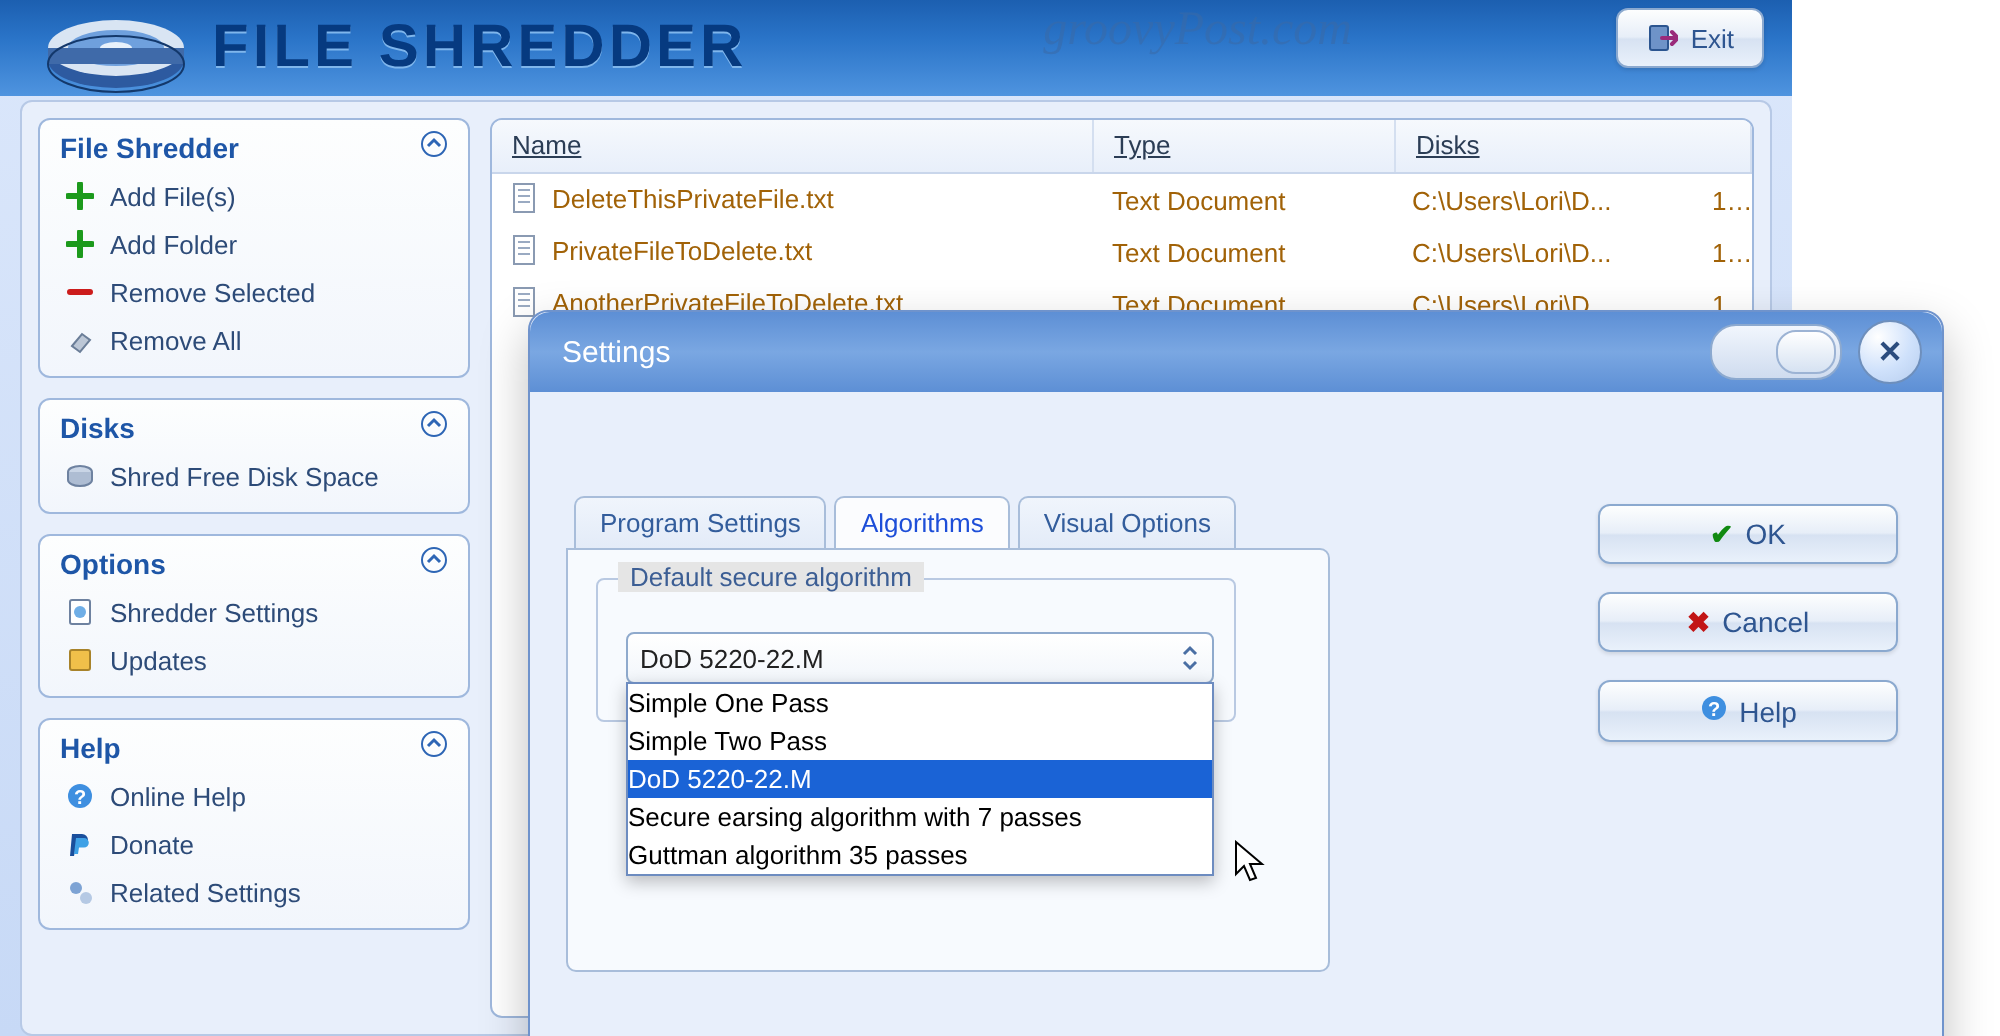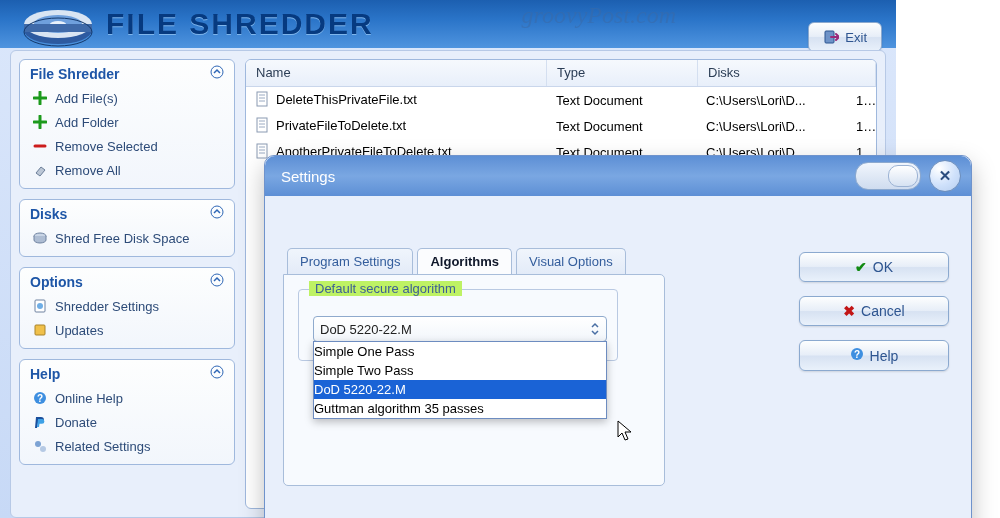--- a/index.html
+++ b/index.html
@@ -3,59 +3,59 @@
 <meta charset="utf-8">
 <style>
   html,body{margin:0;padding:0;width:1000px;height:518px;overflow:hidden;font-family:Tahoma,Arial,sans-serif;font-size:13px;background:#fff;}
   .app{position:relative;width:896px;height:518px;background:linear-gradient(#dbe7fb,#c7d9f6);}
   
   .header{position:absolute;left:0;top:0;right:0;height:48px;background:linear-gradient(#1c5fb0,#2a74c8 40%,#4f94df);}
   .logo-wrap{position:absolute;left:18px;top:-4px;display:flex;align-items:center;}
   .logo-disc{width:80px;height:52px;}
   .app-title{font-family:"Arial Black",Arial,sans-serif;font-size:30px;font-weight:600;letter-spacing:2px;color:#063a80;text-shadow:0 1px 0 #7fb6ec;margin-left:8px;margin-top:4px;}
   .watermark{position:absolute;right:220px;top:2px;font-family:Georgia,serif;font-style:italic;font-size:24px;color:#3a6aa7;opacity:.55;}
-  .exit-btn{position:absolute;right:14px;top:22px;}
+  .exit-btn{position:absolute;right:14px;top:4px;}
   
   .btn{display:flex;align-items:center;gap:6px;background:linear-gradient(#fdfefe,#e7eef8 48%,#d7e2f2 52%,#e9f1fb);border:1px solid #8ba9cf;border-radius:6px;padding:6px 14px;color:#2e5590;cursor:pointer;box-shadow:0 1px 2px rgba(0,0,0,.12);white-space:nowrap;}
   
   .frame{position:absolute;left:10px;right:10px;top:50px;bottom:0;background:#e8effb;border:1px solid #b7c9e6;border-radius:6px;}
   
   .sidebar{position:absolute;left:8px;top:8px;width:216px;bottom:8px;overflow:hidden;}
   .panel{background:linear-gradient(#fdfefe,#f2f6fc);border:1px solid #9fb8dd;border-radius:6px;margin-bottom:10px;overflow:hidden;}
   .panel-head{display:flex;align-items:center;justify-content:space-between;padding:5px 10px 2px;color:#1e56a7;font-weight:bold;font-size:14px;}
   .chev{color:#2e66b5;}
   .panel-body{padding:2px 6px 6px;}
   .side-item{display:flex;align-items:center;gap:7px;padding:4px 6px;color:#2d4b78;cursor:pointer;border-radius:3px;}
   .sic{width:16px;height:16px;display:inline-flex;align-items:center;justify-content:center;}
   
   .listpane{position:absolute;left:234px;right:8px;top:8px;bottom:8px;background:#fff;border:1px solid #9fb8dd;border-radius:6px;overflow:hidden;}
   .cols{display:flex;align-items:center;height:26px;border-bottom:1px solid #c9d6eb;background:linear-gradient(#f6f9fd,#e8effa);}
-  .col{padding:0 10px;color:#2b3d55;border-right:1px solid #d4dff0;line-height:26px;white-space:nowrap;}
+  .col{padding:0 10px;color:#2b3d55;border-right:1px solid #d4dff0;line-height:26px;white-space:nowrap;text-decoration:underline;}
   .c-name{flex:0 0 280px;}
   .c-type{flex:0 0 130px;}
   .c-path{flex:0 0 130px;}
   .c-size{flex:1;}
   .row{display:flex;align-items:center;height:26px;}
-  .cell{padding:0 10px;white-space:nowrap;overflow:hidden;text-overflow:ellipsis;color:#000000;}
+  .cell{padding:0 10px;white-space:nowrap;overflow:hidden;text-overflow:ellipsis;color:#a16207;}
   .c-name .ficon{display:inline-block;vertical-align:middle;margin-right:6px;}
   .emptyhint{position:absolute;right:16px;bottom:28px;font-size:28px;color:#8fa6c7;opacity:.5;}
   
   .modal{position:absolute;left:264px;top:155px;width:706px;height:420px;background:#e8effb;border:1px solid #6f93cc;border-radius:10px;box-shadow:0 10px 24px rgba(0,0,0,.25);}
   .modal-titlebar{display:flex;align-items:center;background:linear-gradient(#5d8fd5,#7aa7e2 50%,#5d8fd5);height:40px;border-radius:10px 10px 0 0;padding:0 10px 0 16px;color:#fff;font-size:15px;}
   .modal-titlebar .spacer{flex:1;}
   .modal-toggle{width:64px;height:26px;border-radius:13px;background:linear-gradient(#f1f6fd,#cfdcef);border:1px solid #8ca9cf;position:relative;margin-right:8px;}
   .modal-toggle .knob{position:absolute;right:2px;top:2px;width:28px;height:20px;border-radius:10px;background:linear-gradient(#fff,#d6e2f2);border:1px solid #9cb3d4;}
   .modal-close{width:30px;height:30px;border-radius:50%;background:radial-gradient(circle at 30% 25%,#fff,#cfe1fb 55%,#b6cdee);border:1px solid #6e8fbc;display:flex;align-items:center;justify-content:center;color:#2b4c7e;font-weight:bold;cursor:pointer;}
   .modal-body{position:relative;padding:18px;}
   .tabs{display:flex;gap:4px;margin-left:4px;}
   .tab{padding:5px 12px;background:linear-gradient(#f0f5fc,#e3ebf8);border:1px solid #a8bdda;border-bottom:none;border-radius:5px 5px 0 0;color:#335d9c;cursor:pointer;font-size:13px;margin-top:34px;}
-  .tab.active{background:#fbfcfe;font-weight:bold;color:#0f172a;}
+  .tab.active{background:#fbfcfe;font-weight:normal;color:#1d4ed8;}
   .tabpage{border:1px solid #a8bdda;background:#f7fafe;border-radius:0 5px 5px 5px;height:210px;width:380px;}
   .group{margin:14px;border:1px solid #b9c9e2;border-radius:4px;padding:16px 14px 18px;position:relative;width:290px;}
-  .group-legend{position:absolute;top:-9px;left:10px;background:#bef264;padding:0 6px;color:#3c5e94;font-size:13px;}
+  .group-legend{position:absolute;top:-9px;left:10px;background:#e5e5e5;padding:0 6px;color:#3c5e94;font-size:13px;}
   .combo{display:flex;align-items:center;justify-content:space-between;width:280px;height:24px;border:1px solid #8faacd;border-radius:4px;background:linear-gradient(#fff,#f2f6fb);padding:0 6px;color:#222;cursor:pointer;}
   .combo .spin{display:flex;flex-direction:column;line-height:6px;color:#4a6fa4;}
   .dropdown{position:absolute;left:0;top:25px;width:292px;background:#fff;border:1px solid #6d8cc0;box-shadow:0 3px 8px rgba(0,0,0,.25);z-index:5;}
   .opt{padding:2px 0;color:#000;cursor:pointer;}
   .opt.sel{background:#1a63d6;color:#fff;}
   .cursor{position:absolute;left:304px;top:104px;pointer-events:none;}
   .modal-actions{position:absolute;right:22px;top:56px;display:flex;flex-direction:column;gap:14px;}
   .modal-actions .btn{justify-content:center;width:120px;font-size:14px;}
   .green{color:#118a11;font-weight:bold;font-size:14px;}
   .redx{color:#c21515;font-weight:bold;font-size:14px;}
@@ -294,20 +294,21 @@
                 <svg width="10" height="14">
                     <path d="M2 5l3-3 3 3" stroke="#4a6fa4" fill="none" stroke-width="1.5"></path>
                     <path d="M2 9l3 3 3-3" stroke="#4a6fa4" fill="none" stroke-width="1.5"></path>
                   </svg>
               </span>
             </div>
             <div class="dropdown" id="dropdown">
                 <div class="opt">Simple One Pass</div>
                 <div class="opt">Simple Two Pass</div>
                 <div class="opt sel">DoD 5220-22.M</div>
+                <div class="opt">Secure earsing algorithm with 7 passes</div>
                 <div class="opt">Guttman algorithm 35 passes</div>
               </div>
             <svg class="cursor" width="18" height="22">
                 <path d="M1 1l0 16 4-4 3 7 3-1-3-7 6 0z" fill="#fff" stroke="#000" stroke-width="1"></path>
               </svg>
           </div>
         </div>
       </div>
       <div class="modal-actions">
         <div class="btn">

